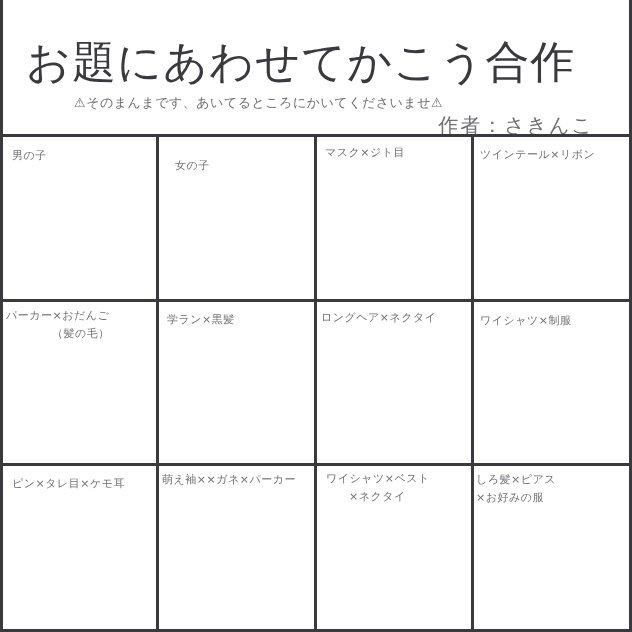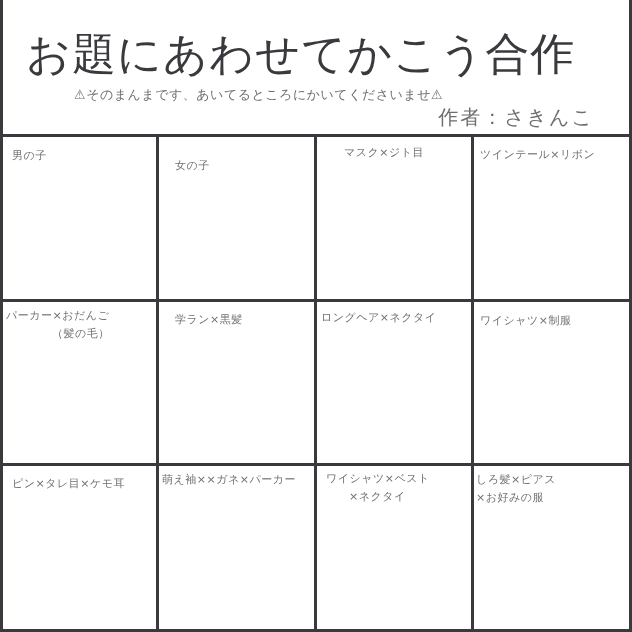--- a/index.html
+++ b/index.html
@@ -1,21 +1,21 @@
 <!DOCTYPE html>
 <html><head>
 <meta charset="utf-8">
 <style>
   html, body { margin: 0; padding: 0; background: #ffffff; }
   body { width: 632px; height: 632px; position: relative; overflow: hidden;
          font-family: "DejaVu Sans", "Liberation Sans", sans-serif; }
   .frame { position: absolute; left: 0; top: 0; width: 632px; height: 632px;
            box-sizing: border-box; border-left: 3px solid #3a3a3e; border-right: 3px solid #3a3a3e;
            border-bottom: 3px solid #3a3a3e; }
-  .header { position: absolute; left: 0; top: 4px; width: 632px; height: 164px; }
+  .header { position: absolute; left: 0; top: 12px; width: 632px; height: 164px; }
   .title { position: absolute; left: 26px; top: 22px; font-size: 44px; letter-spacing: 1px;
            color: #3a3a3e; font-weight: 300; white-space: nowrap; line-height: 56px; }
   .notice { position: absolute; left: 74px; top: 82px; font-size: 13px; color: #6e6e72;
             white-space: nowrap; letter-spacing: 0.5px; }
   .author { position: absolute; right: 38px; top: 100px; font-size: 20px; color: #6e6e72;
             white-space: nowrap; letter-spacing: 2px; }
   .hline { position: absolute; left: 0; width: 632px; height: 3px; background: #3a3a3e; }
   .vline { position: absolute; top: 136px; width: 3px; height: 496px; background: #3a3a3e; }
   .cell { position: absolute; width: 184px; height: 160px; }
   .cell-label { position: absolute; font-size: 11px; color: #707074; line-height: 18px;
@@ -38,33 +38,33 @@
 <div class="vline" style="left:156px"></div>
 <div class="vline" style="left:314px"></div>
 <div class="vline" style="left:471px"></div>
 
 <div class="cell" style="left:3px;top:137px">
   <div class="cell-label" style="left:9px;top:10px">男の子</div>
 </div>
 <div class="cell" style="left:159px;top:137px">
   <div class="cell-label" style="left:16px;top:20px">女の子</div>
 </div>
-<div class="cell" style="left:336px;top:137px">
+<div class="cell" style="left:317px;top:137px">
   <div class="cell-label" style="left:8px;top:7px">マスク×ジト目</div>
 </div>
 <div class="cell" style="left:474px;top:137px">
   <div class="cell-label" style="left:6px;top:9px">ツインテール×リボン</div>
 </div>
 
 <div class="cell" style="left:3px;top:302px">
   <div class="cell-label" style="left:3px;top:5px">パーカー×おだんご
 　　　　（髪の毛）</div>
 </div>
 <div class="cell" style="left:159px;top:302px">
-  <div class="cell-label" style="left:16px;top:9px">学ラン×黒髪</div>
+  <div class="cell-label" style="left:8px;top:9px">学ラン×黒髪</div>
 </div>
 <div class="cell" style="left:317px;top:302px">
   <div class="cell-label" style="left:4px;top:7px">ロングヘア×ネクタイ</div>
 </div>
 <div class="cell" style="left:474px;top:302px">
   <div class="cell-label" style="left:6px;top:10px">ワイシャツ×制服</div>
 </div>
 
 <div class="cell" style="left:3px;top:466px">
   <div class="cell-label" style="left:9px;top:9px">ピン×タレ目×ケモ耳</div>

